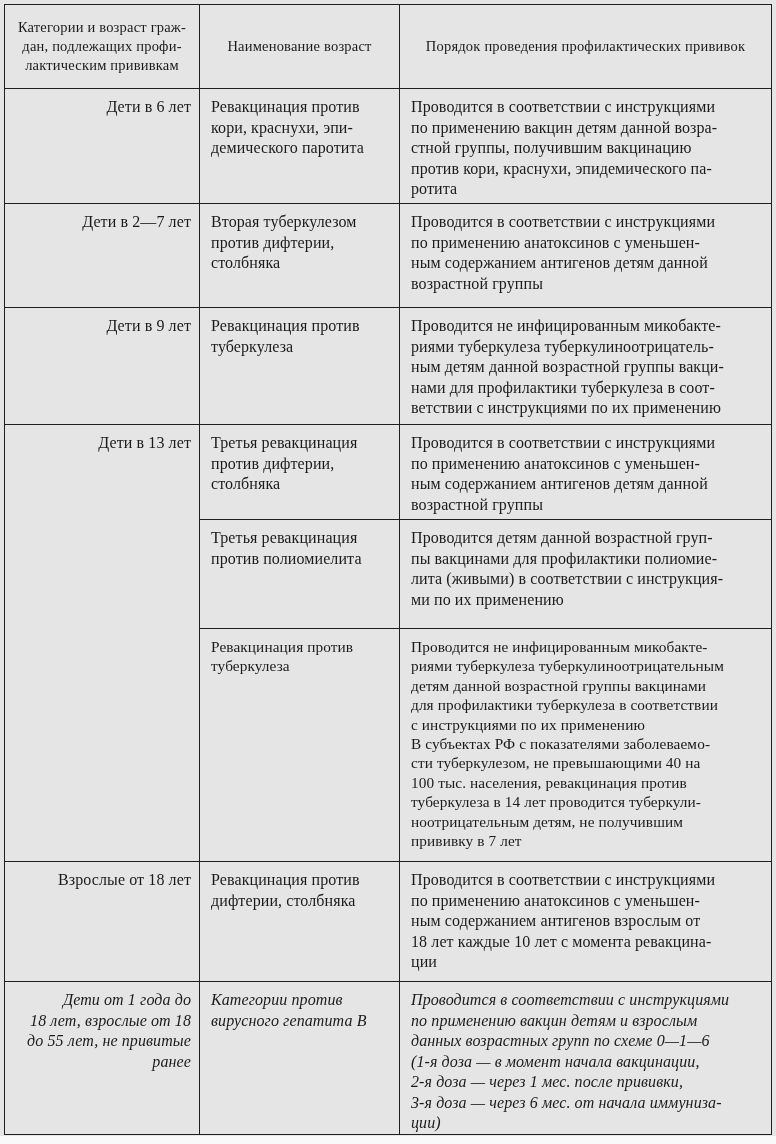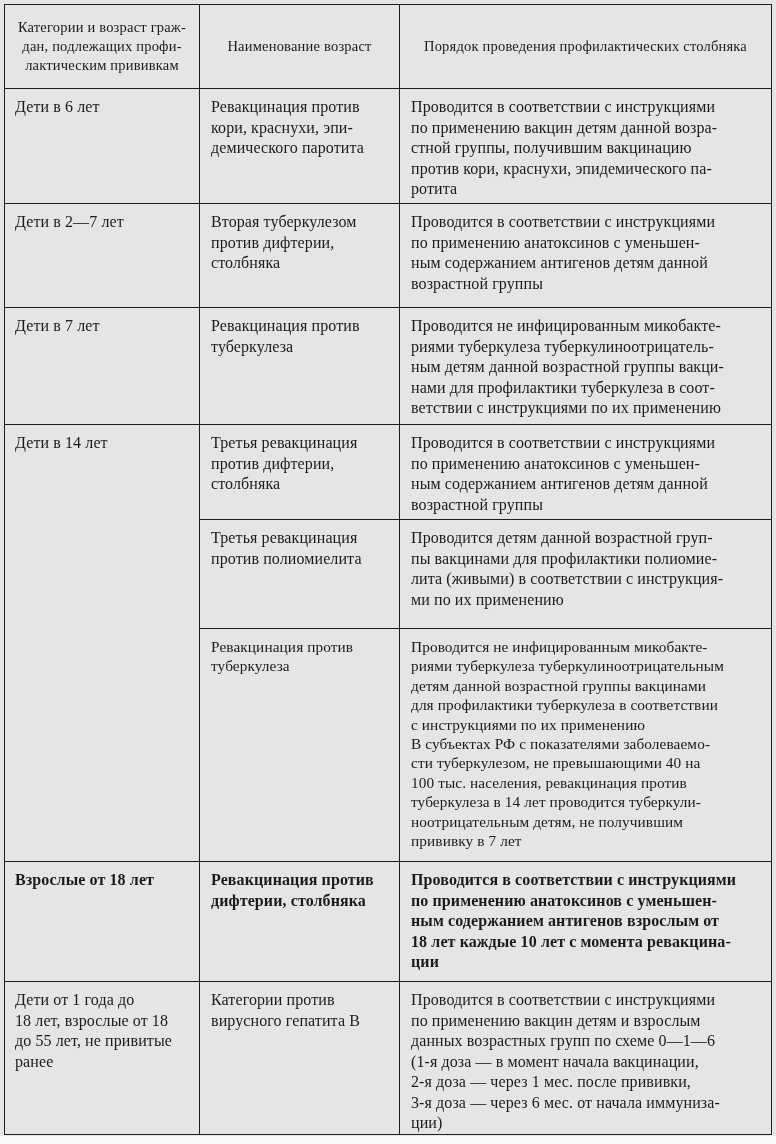--- a/index.html
+++ b/index.html
@@ -41,30 +41,30 @@
     letter-spacing: 0.2px;
   }
   td {
     font-size: 16px;
     line-height: 20.5px;
     vertical-align: top;
     padding: 8px 8px 0 11px;
     white-space: pre-line;
     letter-spacing: 0.1px;
   }
-  td.cat { padding-left: 10px; }
+  td.cat { padding-left: 10px; text-align: right; }
   tr.h-head { height: 84px; }
   tr.h-r1  { height: 115px; }
   tr.h-r2  { height: 104px; }
   tr.h-r3  { height: 117px; }
   tr.h-r4a { height: 95px;  }
   tr.h-r4b { height: 109px; }
   tr.h-r4c { height: 233px; }
-  tr.h-r5  { height: 120px; font-weight: bold; }
-  tr.h-r6  { height: 153px; }
+  tr.h-r5  { height: 120px; }
+  tr.h-r6  { height: 153px; font-style: italic; }
   tr.h-r4c td.sub {
     font-size: 15.3px;
     line-height: 19.4px;
   }
 </style>
 </head>
 <body>
 
 <div class="page">
   <table class="vax">
@@ -73,21 +73,21 @@
         <col class="c2">
         <col class="c3">
       </colgroup>
 
     <tbody>
         <tr class="h-head">
       <th>Категории и возраст граж-
 дан, подлежащих профи-
 лактическим прививкам</th>
       <th>Наименование возраст</th>
-      <th>Порядок проведения профилактических столбняка</th>
+      <th>Порядок проведения профилактических прививок</th>
     </tr>
 
     <tr class="h-r1">
       <td class="cat">Дети в 6 лет</td>
       <td>Ревакцинация против
 кори, краснухи, эпи-
 демического паротита</td>
       <td>Проводится в соответствии с инструкциями
 по применению вакцин детям данной возра-
 стной группы, получившим вакцинацию
@@ -100,32 +100,32 @@
       <td>Вторая туберкулезом
 против дифтерии,
 столбняка</td>
       <td>Проводится в соответствии с инструкциями
 по применению анатоксинов с уменьшен-
 ным содержанием антигенов детям данной
 возрастной группы</td>
     </tr>
 
     <tr class="h-r3">
-      <td class="cat">Дети в 7 лет</td>
+      <td class="cat">Дети в 9 лет</td>
       <td>Ревакцинация против
 туберкулеза</td>
       <td>Проводится не инфицированным микобакте-
 риями туберкулеза туберкулиноотрицатель-
 ным детям данной возрастной группы вакци-
 нами для профилактики туберкулеза в соот-
 ветствии с инструкциями по их применению</td>
     </tr>
 
     <tr class="h-r4a">
-      <td class="cat" rowspan="3">Дети в 14 лет</td>
+      <td class="cat" rowspan="3">Дети в 13 лет</td>
       <td>Третья ревакцинация
 против дифтерии,
 столбняка</td>
       <td>Проводится в соответствии с инструкциями
 по применению анатоксинов с уменьшен-
 ным содержанием антигенов детям данной
 возрастной группы</td>
     </tr>
 
     <tr class="h-r4b">

